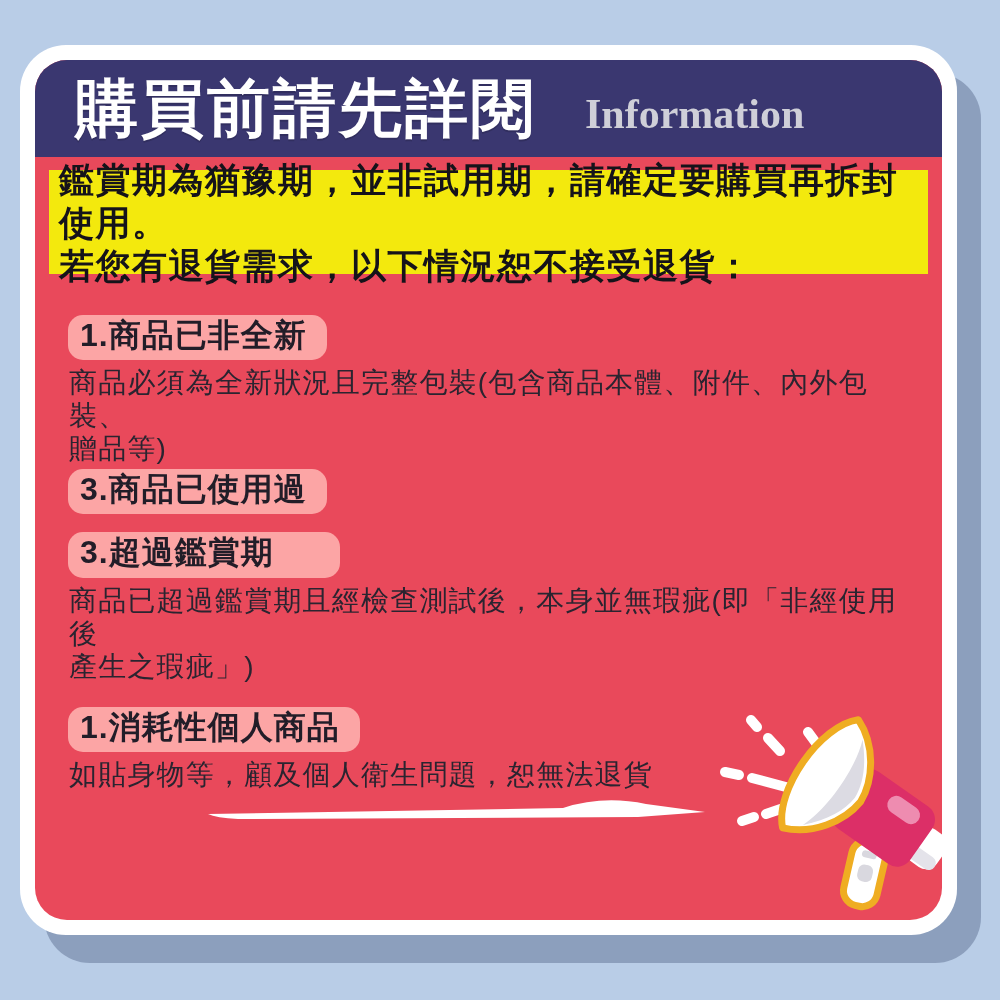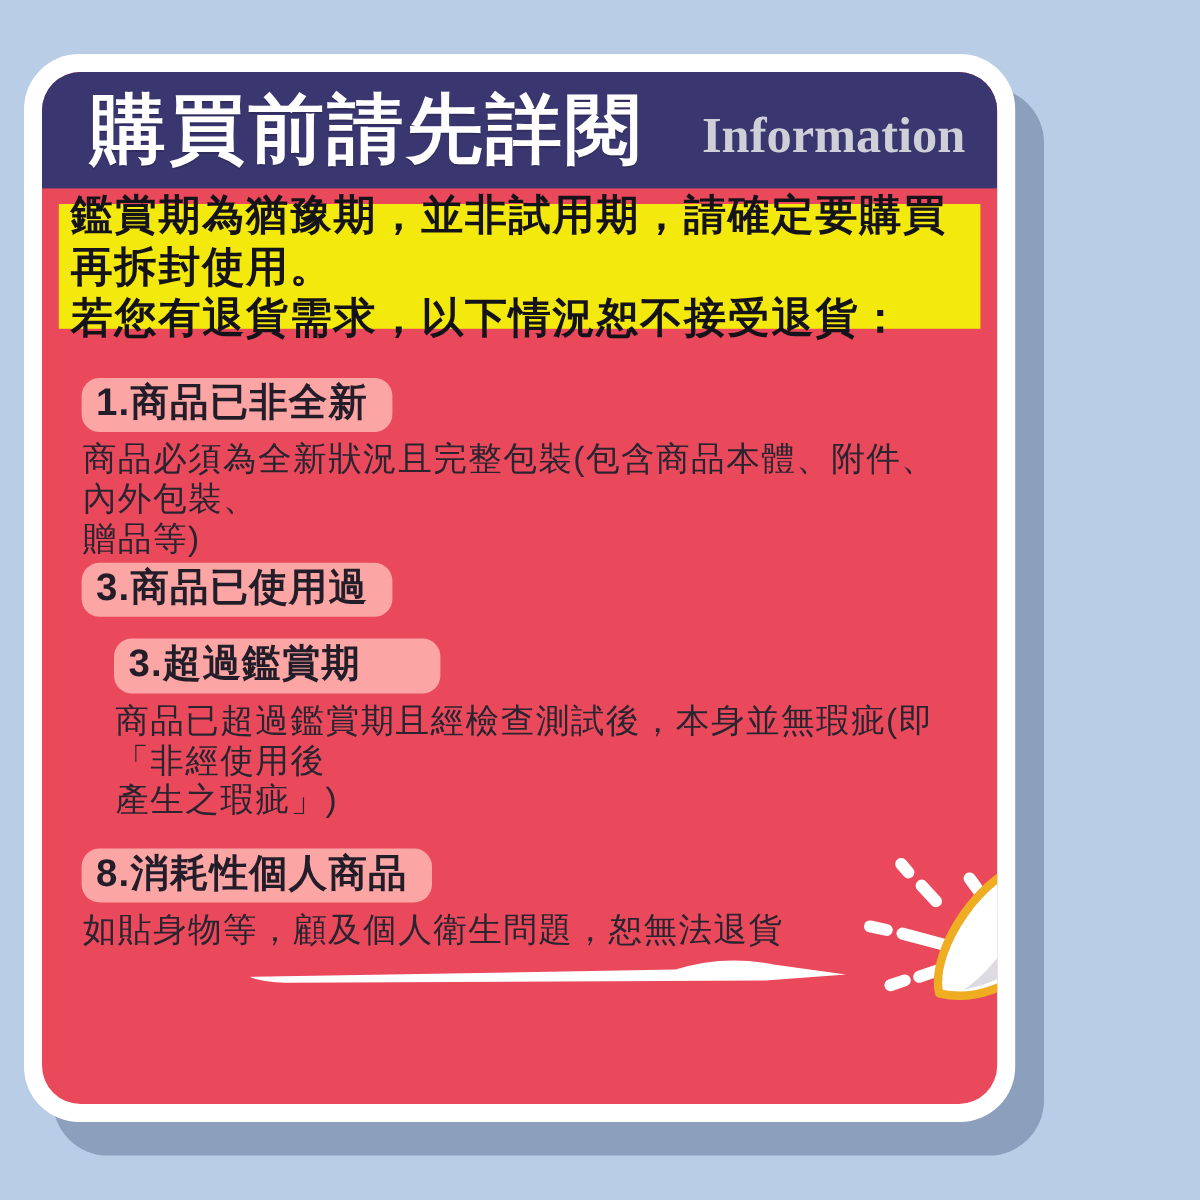--- a/index.html
+++ b/index.html
@@ -4,21 +4,21 @@
 <style>
   html,body{margin:0;padding:0;}
   body{
     width:1000px;height:1000px;overflow:hidden;
     font-family:"Liberation Sans",sans-serif;
     background:#b9cde7;
     position:relative;
   }
   .page{position:absolute;inset:0;background:#b9cde7;}
   .card{
-    position:absolute;left:20px;top:45px;width:826px;height:890px;
+    position:absolute;left:20px;top:45px;width:937px;height:890px;
     background:#ffffff;border-radius:46px;
     box-shadow:24px 28px 0 #8c9fbd;
   }
   .card-inner{
     position:absolute;left:15px;top:15px;right:15px;bottom:15px;
     background:#e9495b;border-radius:32px;overflow:hidden;
   }
   .card-header{
     height:97px;background:#3a3770;
     display:flex;align-items:center;
@@ -45,21 +45,21 @@
     padding:0 6px 0 10px;
     font-size:35px;line-height:43px;letter-spacing:1.5px;
     font-weight:600;color:#15131a;
     white-space:pre-line;
   }
   .policy-list{
     position:absolute;left:33px;right:22px;top:255px;
   }
   .policy-item{margin-bottom:4px;}
   .policy-item:nth-child(2){margin-bottom:18px;}
-  .policy-item:nth-child(3){margin-bottom:24px;margin-left:27px;}
+  .policy-item:nth-child(3){margin-bottom:24px;}
   .item-label-pill{
     display:inline-block;
     background:#fca5a5;border-radius:15px;
     padding:3px 20px 7px 12px;
     font-size:32px;font-weight:700;color:#221d28;
     letter-spacing:1px;line-height:1.1;
   }
   .policy-item:nth-child(3) .item-label-pill{padding-right:66px;}
   .item-description{
     margin:6px 0 0 1px;
@@ -104,21 +104,21 @@
           <div class="item-label-pill">3.商品已使用過</div>
         </div>
 
         <div class="policy-item">
           <div class="item-label-pill">3.超過鑑賞期</div>
           <div class="item-description">商品已超過鑑賞期且經檢查測試後，本身並無瑕疵(即「非經使用後
 產生之瑕疵」)</div>
         </div>
 
         <div class="policy-item">
-          <div class="item-label-pill">8.消耗性個人商品</div>
+          <div class="item-label-pill">1.消耗性個人商品</div>
           <div class="item-description">如貼身物等，顧及個人衛生問題，恕無法退貨</div>
         </div>
 
       </div>
 
       <svg class="underline-swoosh" viewBox="0 0 505 28" xmlns="http://www.w3.org/2000/svg">
         <path d="M0,16 L355,10 Q 395,-3 438,6 L 497,14 L 430,19 L 30,21 Q 8,20 0,16 Z" fill="#ffffff"></path>
       </svg>
 
       <svg class="megaphone" viewBox="0 0 280 230" xmlns="http://www.w3.org/2000/svg">

